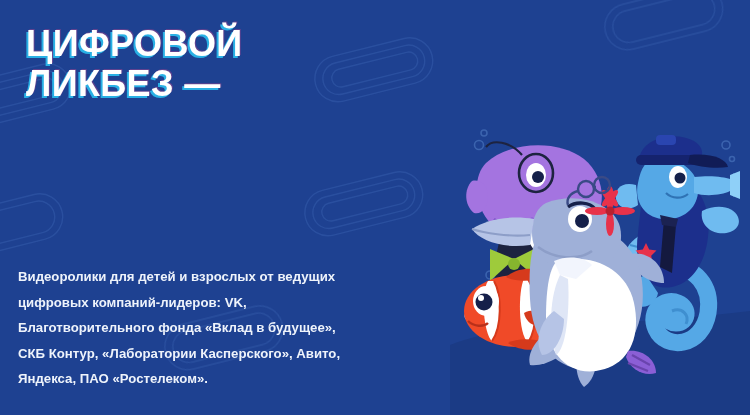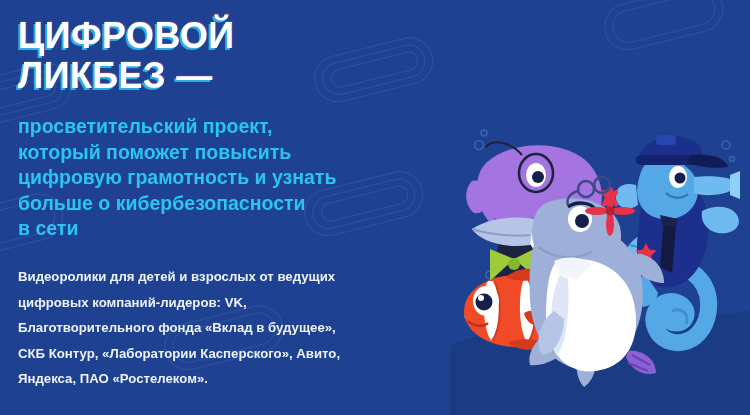--- a/index.html
+++ b/index.html
@@ -32,21 +32,21 @@
     top: 0;
     width: 470px;
     height: 100%;
     z-index: 3;
   }
 
   .headline {
     position: absolute;
     top: 16px;
     left: 0;
-    margin: 0;
+    margin: 8px;
     font-size: 36px;
     line-height: 40px;
     font-weight: 700;
     letter-spacing: 0.4px;
     color: #ffffff;
     text-transform: uppercase;
     text-shadow:
       -2px 2px 0 rgba(43, 196, 243, 0.85),
       1px -1px 0 rgba(220, 70, 140, 0.35);
     white-space: pre-line;
@@ -122,25 +122,20 @@
         <rect x="0" y="0" width="120" height="46" rx="23"></rect>
         <rect x="8" y="7" width="104" height="32" rx="16"></rect>
       </g>
     </g>
   </svg>
 
   <div class="content">
     <h1 class="headline">ЦИФРОВОЙ
 ЛИКБЕЗ —</h1>
 
-    <p class="subhead">просветительский проект,
-который поможет повысить
-цифровую грамотность и узнать
-больше о кибербезопасности
-в сети</p>
 
     <p class="body-copy">Видеоролики для детей и взрослых от ведущих
 цифровых компаний-лидеров: VK,
 Благотворительного фонда «Вклад в будущее»,
 СКБ Контур, «Лаборатории Касперского», Авито,
 Яндекса, ПАО «Ростелеком».</p>
   </div>
 
   <svg class="illustration" viewBox="0 0 300 300" width="300" height="300" aria-hidden="true">
 

